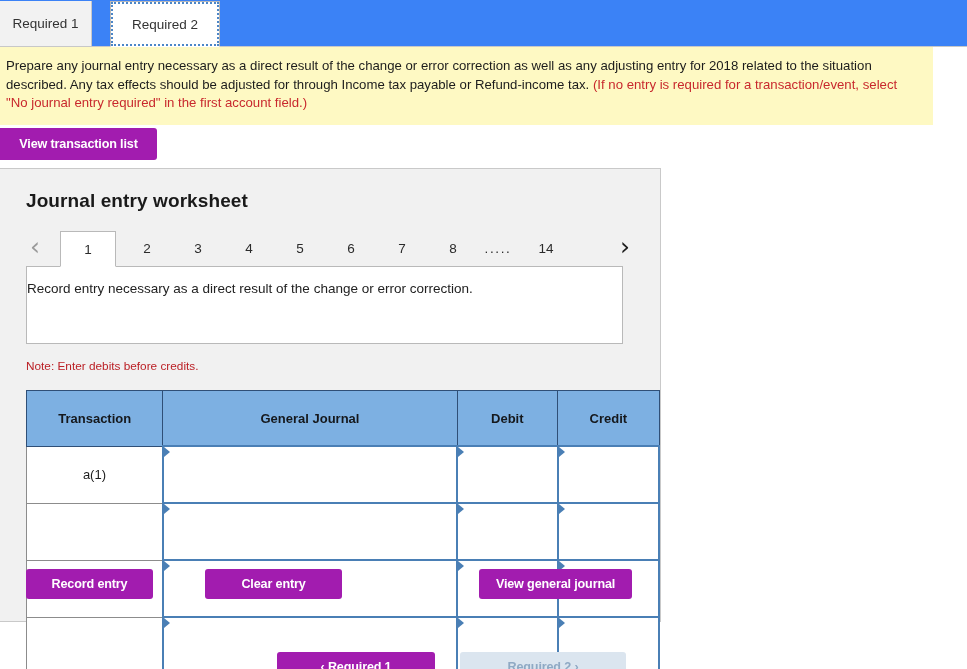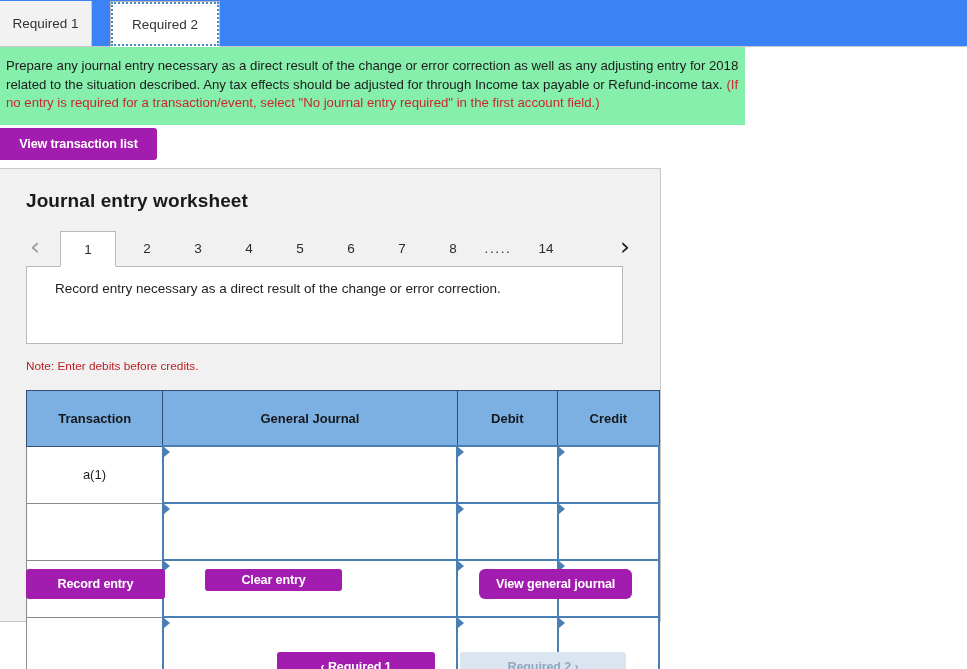--- a/index.html
+++ b/index.html
@@ -54,24 +54,24 @@
     border-bottom: 1px solid #ffffff;
     outline: 2px dotted #4b86c8;
     outline-offset: -3px;
     z-index: 3;
   }
 
   
   .banner {
     position: absolute;
     left: 0; top: 47px;
-    width: 745px;
-    box-sizing: border-box;
-    background: #86efac;
-    padding: 10px 0 12px 6px;
+    width: 933px;
+    box-sizing: border-box;
+    background: #fef9c3;
+    padding: 10px 18px 12px 6px;
     font-size: 13.2px;
     line-height: 18.5px;
     color: #1c1c1c;
   }
   .banner .red { color: #c8282d; }
 
   
   .btn {
     display: inline-flex;
     align-items: center;
@@ -180,21 +180,21 @@
   
   .descbox {
     position: absolute;
     left: 26px;
     top: 97px;
     width: 597px;
     height: 78px;
     box-sizing: border-box;
     background: #ffffff;
     border: 1px solid #b9b9b9;
-    padding: 14px 28px;
+    padding: 14px 0;
     font-size: 13.5px;
     color: #222;
     z-index: 2;
   }
 
   .note {
     position: absolute;
     left: 26px;
     top: 190px;
     font-size: 11.8px;
@@ -249,37 +249,36 @@
     border-top: 5px solid transparent;
     border-bottom: 5px solid transparent;
     border-left: 6px solid #4a7fb5;
   }
 
   
   .btn-record {
     position: absolute;
     left: 26px;
     top: 400px;
-    width: 139px;
+    width: 127px;
     height: 30px;
   }
   .btn-clear {
     position: absolute;
     left: 205px;
     top: 400px;
     width: 137px;
-    height: 22px;
+    height: 30px;
   }
   .btn-viewgj {
     position: absolute;
     left: 479px;
     top: 400px;
     width: 153px;
     height: 30px;
-    border-radius: 6px;
   }
 
   
   .footer-nav {
     position: absolute;
     left: 0; top: 652px;
     width: 967px;
     height: 17px;
     overflow: hidden;
   }

